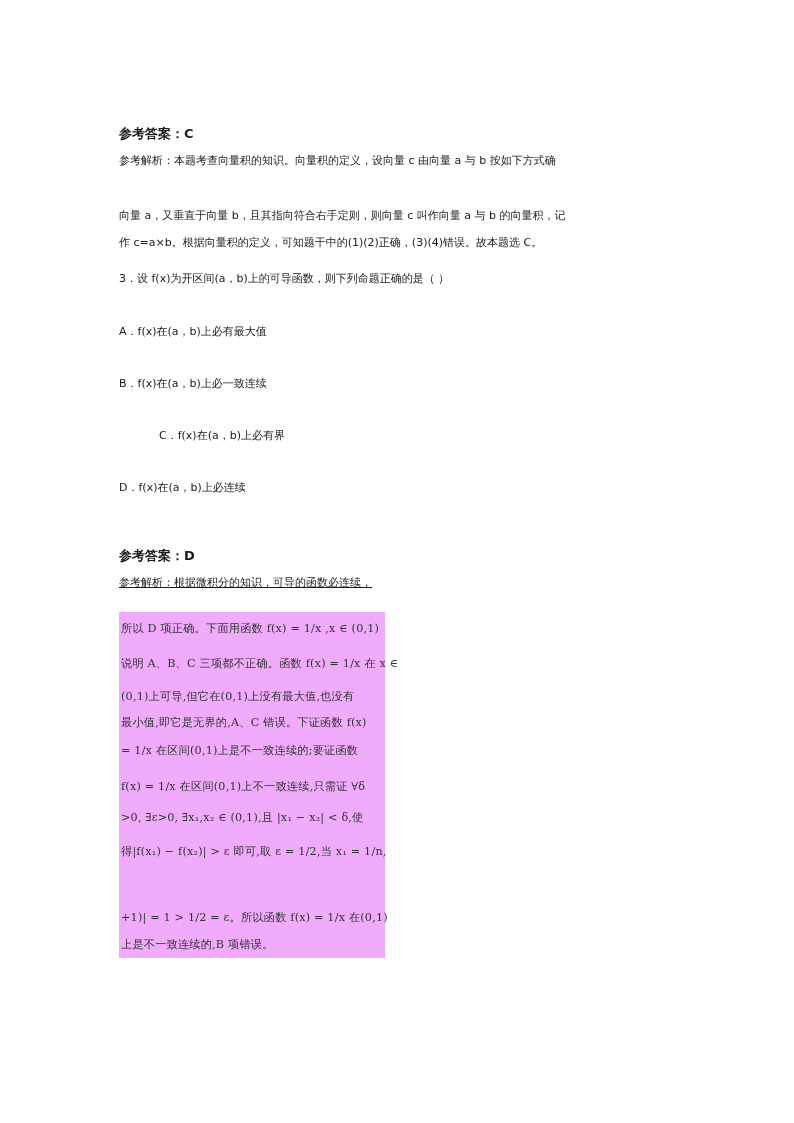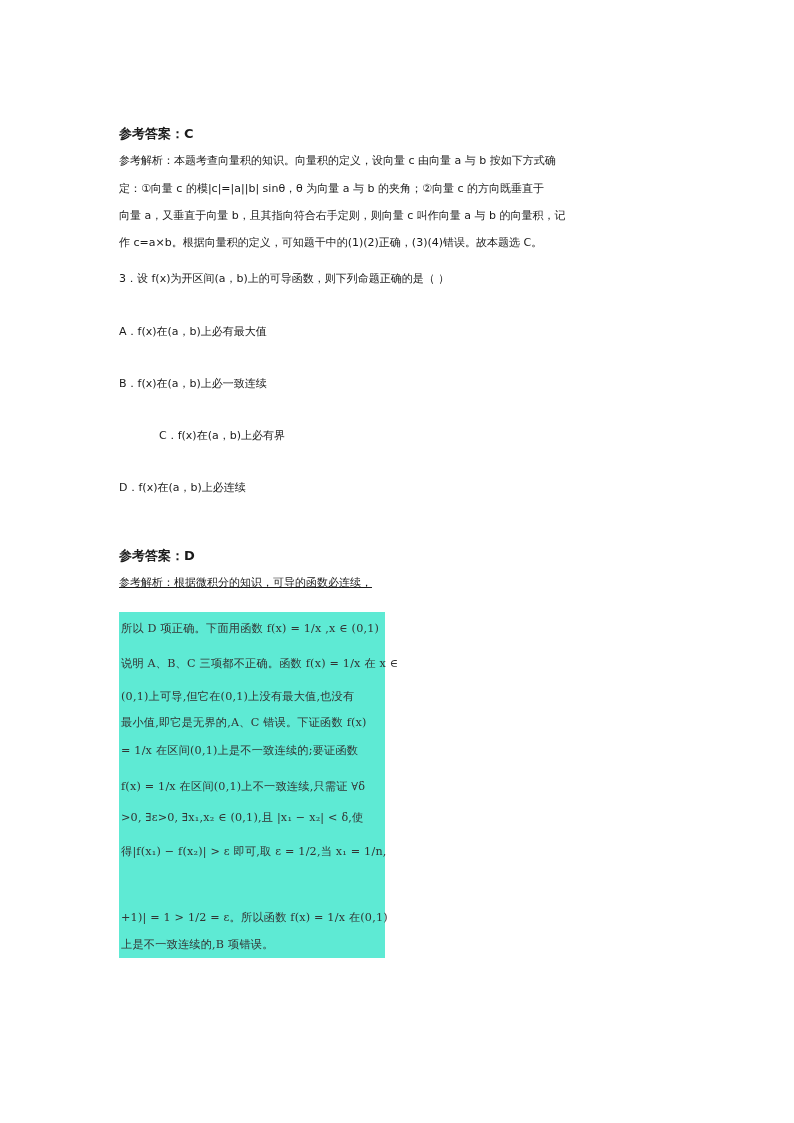--- a/index.html
+++ b/index.html
@@ -1,30 +1,29 @@
 <!DOCTYPE html>
 <html><head>
 <meta charset="utf-8">
 <style>
   html, body { margin:0; padding:0; background:#ffffff; }
   body { width:794px; height:1123px; position:relative; overflow:hidden; color:#1a1a1a; }
   .page { position:absolute; left:0; top:0; width:794px; height:1123px; }
   .line { position:absolute; left:119px; white-space:nowrap; font-family:"DejaVu Sans", sans-serif; font-size:11px; line-height:18px; }
   .bold { font-weight:bold; font-size:13px; }
-  .scan { position:absolute; left:119px; top:612px; width:266px; height:346px; background:#5eead4; }
+  .scan { position:absolute; left:119px; top:612px; width:266px; height:346px; background:#f0abfc; }
   .sline { position:absolute; left:2px; white-space:nowrap; font-family:"DejaVu Serif", serif; font-size:11.2px; color:#333; line-height:14px; letter-spacing:0.2px; }
 </style>
 </head>
 <body>
 
 <div class="page">
 
   <div class="line bold" style="top:125px;">参考答案：C</div>
   <div class="line" style="top:152px;">参考解析：本题考查向量积的知识。向量积的定义，设向量 c 由向量 a 与 b 按如下方式确</div>
-  <div class="line" style="top:180px;">定：①向量 c 的模|c|=|a||b| sinθ，θ 为向量 a 与 b 的夹角；②向量 c 的方向既垂直于</div>
   <div class="line" style="top:207px;">向量 a，又垂直于向量 b，且其指向符合右手定则，则向量 c 叫作向量 a 与 b 的向量积，记</div>
   <div class="line" style="top:234px;">作 c=a×b。根据向量积的定义，可知题干中的(1)(2)正确，(3)(4)错误。故本题选 C。</div>
 
   <div class="line" style="top:270px;">3．设 f(x)为开区间(a，b)上的可导函数，则下列命题正确的是（    ）</div>
   <div class="line" style="top:323px;">A．f(x)在(a，b)上必有最大值</div>
   <div class="line" style="top:375px;">B．f(x)在(a，b)上必一致连续</div>
   <div class="line" style="top:427px;margin-left:40px;">C．f(x)在(a，b)上必有界</div>
   <div class="line" style="top:479px;">D．f(x)在(a，b)上必连续</div>
 
   <div class="line bold" style="top:547px;">参考答案：D</div>

